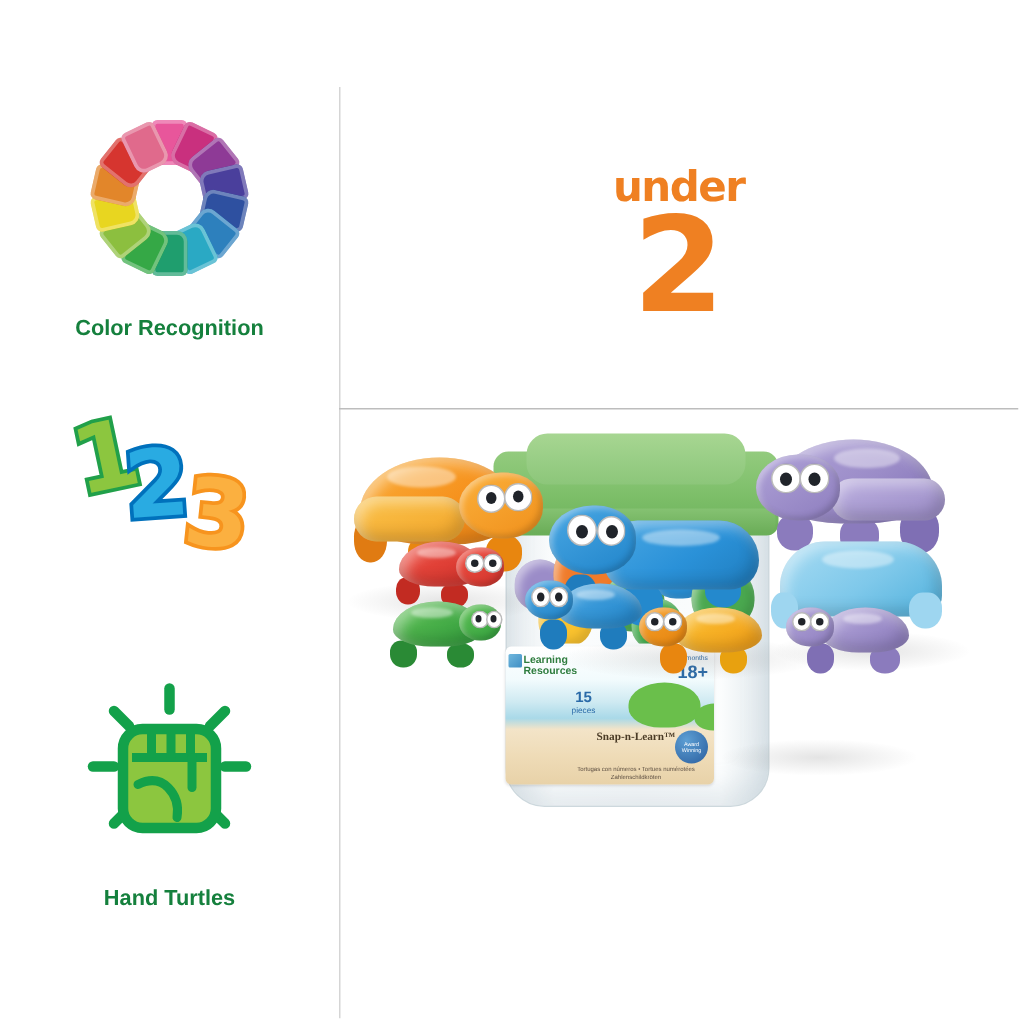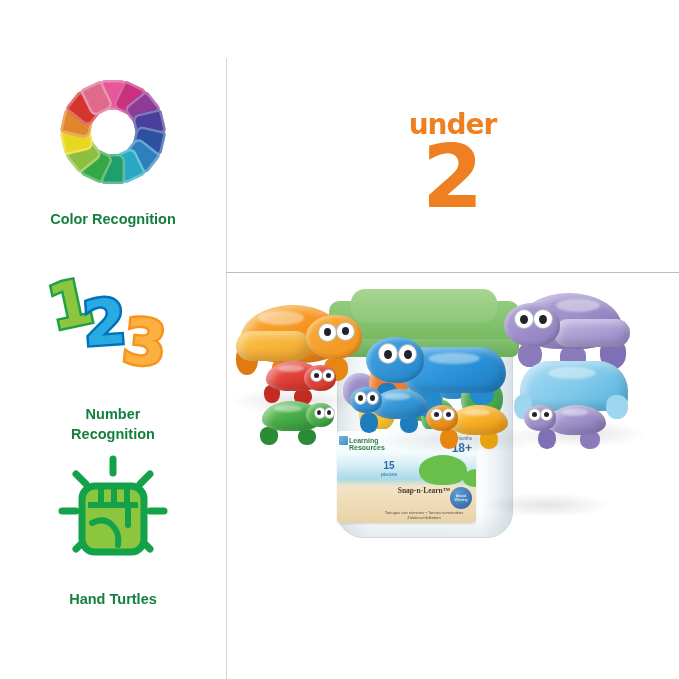--- a/index.html
+++ b/index.html
@@ -446,24 +446,20 @@
       </div>
     </div>
 
     <div class="feature feature-2">
       <div class="feature-icon">
         <div class="numbers">
           <div class="num num-1">1</div>
           <div class="num num-2">2</div>
           <div class="num num-3">3</div>
         </div>
-      </div>
-      <div class="feature-label">
-        <div>Number</div>
-        <div>Recognition</div>
       </div>
     </div>
 
     <div class="feature feature-3">
       <div class="feature-icon">
         <div class="fist">
           <svg width="118" height="118" viewBox="0 0 118 118">
             <g stroke="#13a14a" stroke-width="7" stroke-linecap="round">
               <line x1="59" y1="6" x2="59" y2="20"></line>
               <line x1="22" y1="21" x2="32" y2="31"></line>

